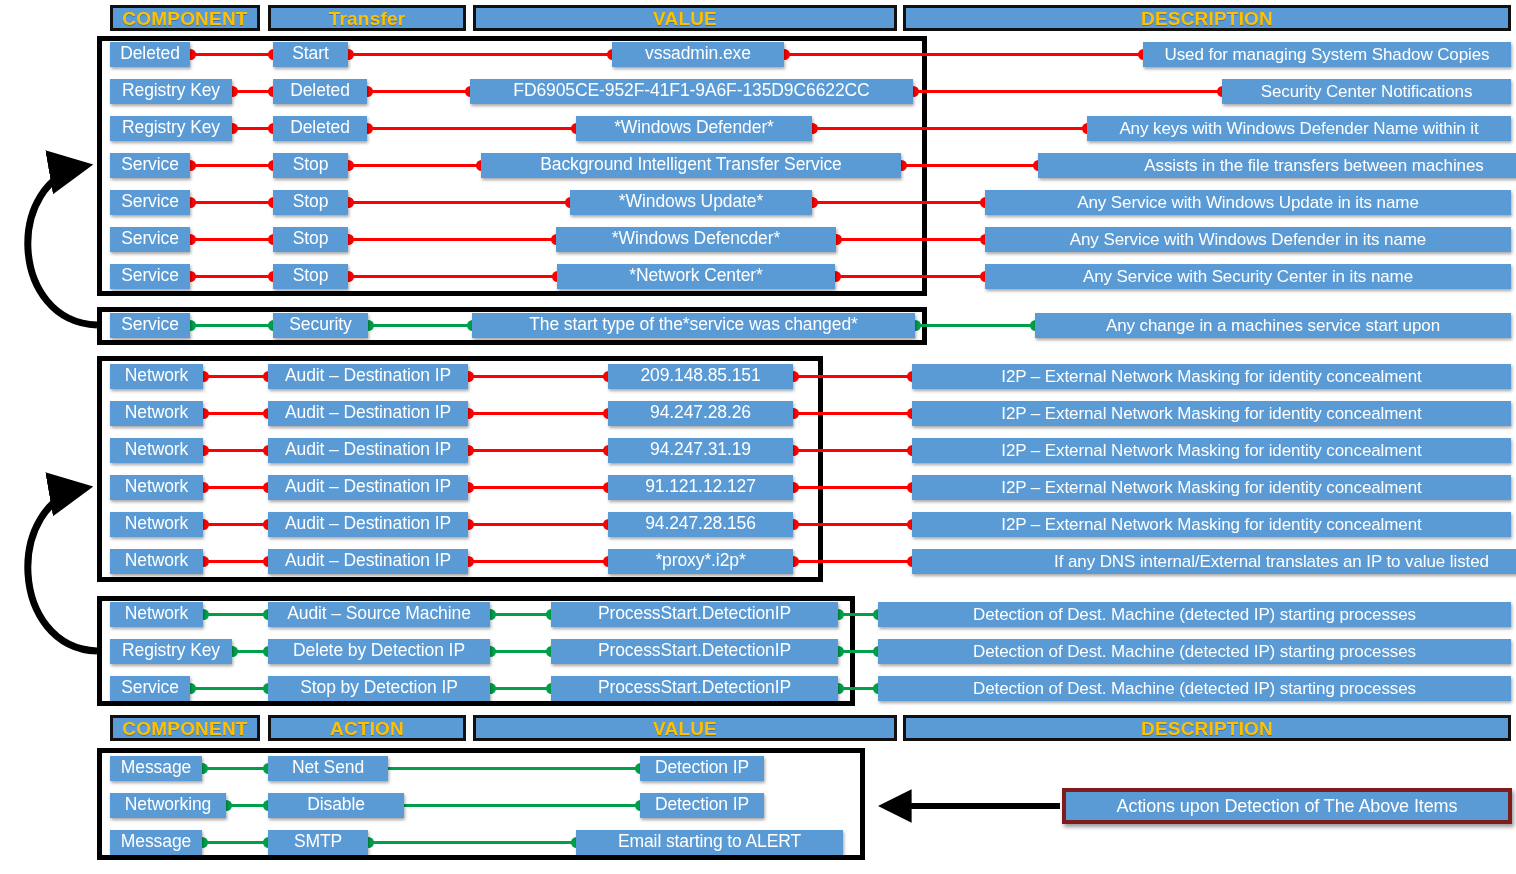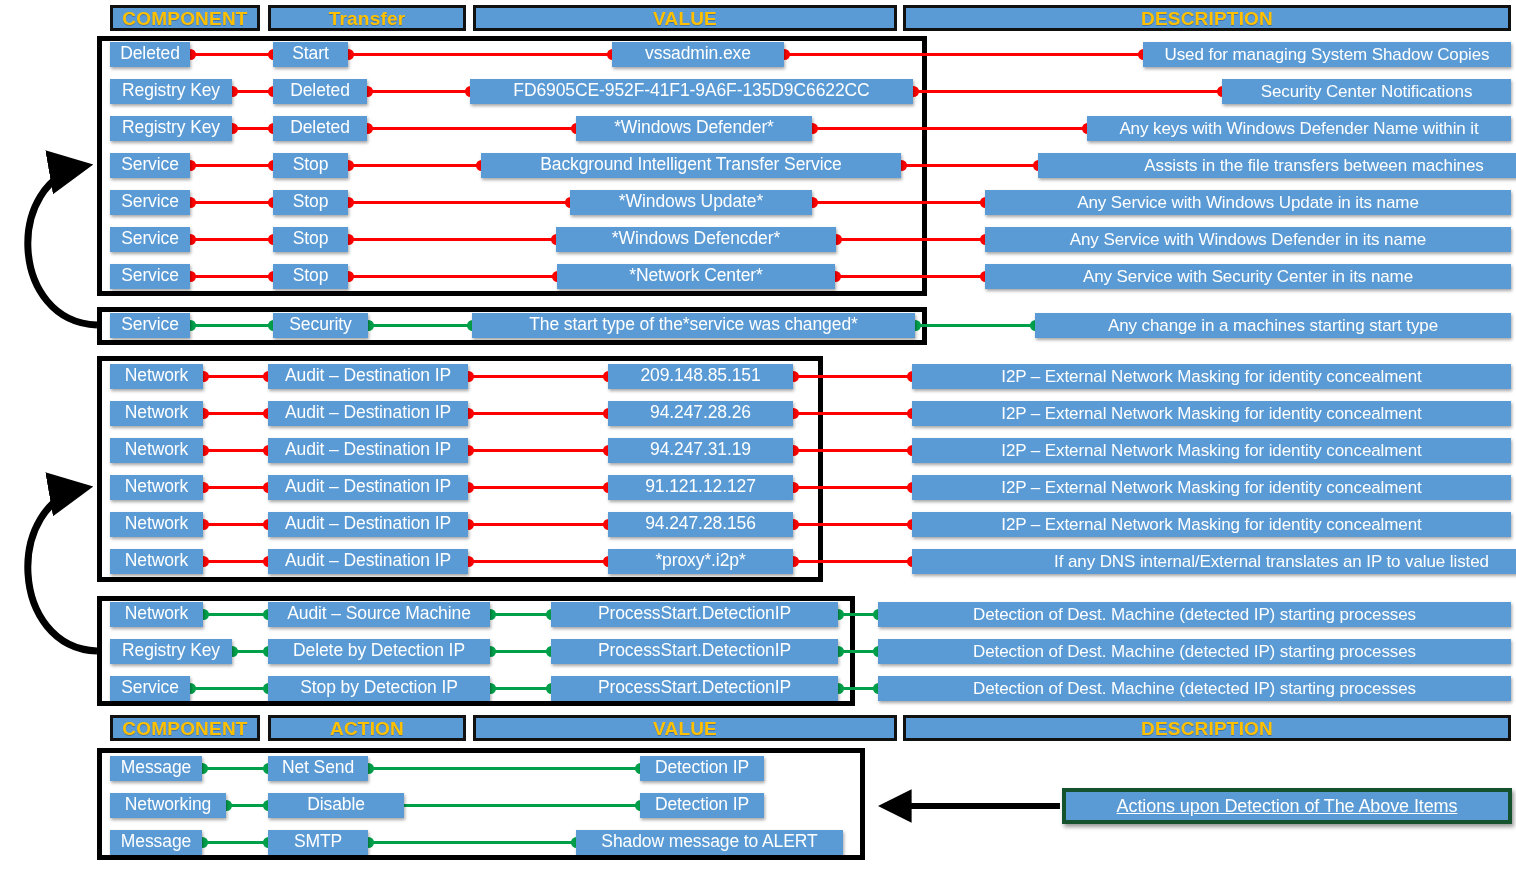--- a/index.html
+++ b/index.html
@@ -44,21 +44,21 @@
     box-sizing:border-box;
     display:flex;align-items:center;justify-content:center;
     font-size:17.5px;
     line-height:1;
     white-space:nowrap;
     box-shadow:1px 2px 3px rgba(0,0,0,.35);
     padding:0 6px;
     letter-spacing:-.1px;
   }
   .chip.desc{font-size:17px;}
-  .chip.outl{border:4px solid #14532d;box-shadow:2px 3px 4px rgba(0,0,0,.4);text-decoration:underline;}
+  .chip.outl{border:4px solid #7f1d1d;box-shadow:2px 3px 4px rgba(0,0,0,.4);}
 
   
   .conn{position:absolute;height:3px;}
   .conn.red{background:#FF0000;}
   .conn.green{background:#00A04B;}
   .dot{position:absolute;width:11px;height:11px;border-radius:50%;}
   .dot.red{background:#FF0000;}
   .dot.green{background:#00A04B;}
 
   svg.overlay{position:absolute;left:0;top:0;width:1516px;height:874px;pointer-events:none;}
@@ -201,21 +201,21 @@
         <div class="dot green" style="left: 267.5px; top: 319.5px;"></div>
         <div class="conn green" style="left: 368px; top: 323.5px; width: 104px;"></div>
         <div class="dot green" style="left: 362.5px; top: 319.5px;"></div>
         <div class="dot green" style="left: 466.5px; top: 319.5px;"></div>
         <div class="conn green" style="left: 915px; top: 323.5px; width: 120px;"></div>
         <div class="dot green" style="left: 909.5px; top: 319.5px;"></div>
         <div class="dot green" style="left: 1029.5px; top: 319.5px;"></div>
         <div class="chip" style="left: 110px; top: 312.5px; width: 80px; height: 25px;">Service</div>
         <div class="chip" style="left: 273px; top: 312.5px; width: 95px; height: 25px;">Security</div>
         <div class="chip" style="left: 472px; top: 312.5px; width: 443px; height: 25px;">The start type of the*service was changed*</div>
-        <div class="chip desc" style="left: 1035px; top: 312.5px; width: 476px; height: 25px;">Any change in a machines starting start type</div>
+        <div class="chip desc" style="left: 1035px; top: 312.5px; width: 476px; height: 25px;">Any change in a machines service start upon</div>
       </div>
       <div style="position: absolute; left: 0px; top: 0px; width: 1516px; height: 0px;">
         <div class="conn red" style="left: 203px; top: 374.5px; width: 65px;"></div>
         <div class="dot red" style="left: 197.5px; top: 370.5px;"></div>
         <div class="dot red" style="left: 262.5px; top: 370.5px;"></div>
         <div class="conn red" style="left: 468px; top: 374.5px; width: 140px;"></div>
         <div class="dot red" style="left: 462.5px; top: 370.5px;"></div>
         <div class="dot red" style="left: 602.5px; top: 370.5px;"></div>
         <div class="conn red" style="left: 793px; top: 374.5px; width: 119px;"></div>
         <div class="dot red" style="left: 787.5px; top: 370.5px;"></div>
@@ -348,21 +348,21 @@
     </div>
   <div id="actions-layer">
       <div style="position: absolute; left: 0px; top: 0px; width: 1516px; height: 0px;">
         <div class="conn green" style="left: 202px; top: 766.5px; width: 66px;"></div>
         <div class="dot green" style="left: 196.5px; top: 762.5px;"></div>
         <div class="dot green" style="left: 262.5px; top: 762.5px;"></div>
         <div class="conn green" style="left: 368px; top: 766.5px; width: 272px;"></div>
         <div class="dot green" style="left: 362.5px; top: 762.5px;"></div>
         <div class="dot green" style="left: 634.5px; top: 762.5px;"></div>
         <div class="chip" style="left: 110px; top: 755.5px; width: 92px; height: 25px;">Message</div>
-        <div class="chip" style="left: 268px; top: 755.5px; width: 100px; height: 25px;">Net Send</div>
+        <div class="chip" style="left: 268px; top: 755.5px; width: 120px; height: 25px;">Net Send</div>
         <div class="chip" style="left: 640px; top: 755.5px; width: 124px; height: 25px;">Detection IP</div>
       </div>
       <div style="position: absolute; left: 0px; top: 0px; width: 1516px; height: 0px;">
         <div class="conn green" style="left: 226px; top: 803.5px; width: 42px;"></div>
         <div class="dot green" style="left: 220.5px; top: 799.5px;"></div>
         <div class="dot green" style="left: 262.5px; top: 799.5px;"></div>
         <div class="conn green" style="left: 396px; top: 803.5px; width: 244px;"></div>
         <div class="dot green" style="left: 390.5px; top: 799.5px;"></div>
         <div class="dot green" style="left: 634.5px; top: 799.5px;"></div>
         <div class="chip" style="left: 110px; top: 792.5px; width: 116px; height: 25px;">Networking</div>
@@ -371,21 +371,21 @@
       </div>
       <div style="position: absolute; left: 0px; top: 0px; width: 1516px; height: 0px;">
         <div class="conn green" style="left: 202px; top: 840.5px; width: 66px;"></div>
         <div class="dot green" style="left: 196.5px; top: 836.5px;"></div>
         <div class="dot green" style="left: 262.5px; top: 836.5px;"></div>
         <div class="conn green" style="left: 368px; top: 840.5px; width: 208px;"></div>
         <div class="dot green" style="left: 362.5px; top: 836.5px;"></div>
         <div class="dot green" style="left: 570.5px; top: 836.5px;"></div>
         <div class="chip" style="left: 110px; top: 829.5px; width: 92px; height: 25px;">Message</div>
         <div class="chip" style="left: 268px; top: 829.5px; width: 100px; height: 25px;">SMTP</div>
-        <div class="chip" style="left: 576px; top: 829.5px; width: 267px; height: 25px;">Shadow message to ALERT</div>
+        <div class="chip" style="left: 576px; top: 829.5px; width: 267px; height: 25px;">Email starting to ALERT</div>
       </div>
     </div>
 
   <div class="chip outl" id="callout" style="left: 1062px; top: 788px; width: 450px; height: 36px; font-size: 18px;">Actions upon Detection of The Above Items</div>
 
   <svg class="overlay" viewBox="0 0 1516 874">
     <defs>
       <marker id="ah" markerWidth="9" markerHeight="9" refX="5.2" refY="3.2" orient="auto">
         <path d="M0,0 L6.4,3.2 L0,6.4 z" fill="#000000"></path>
       </marker>

